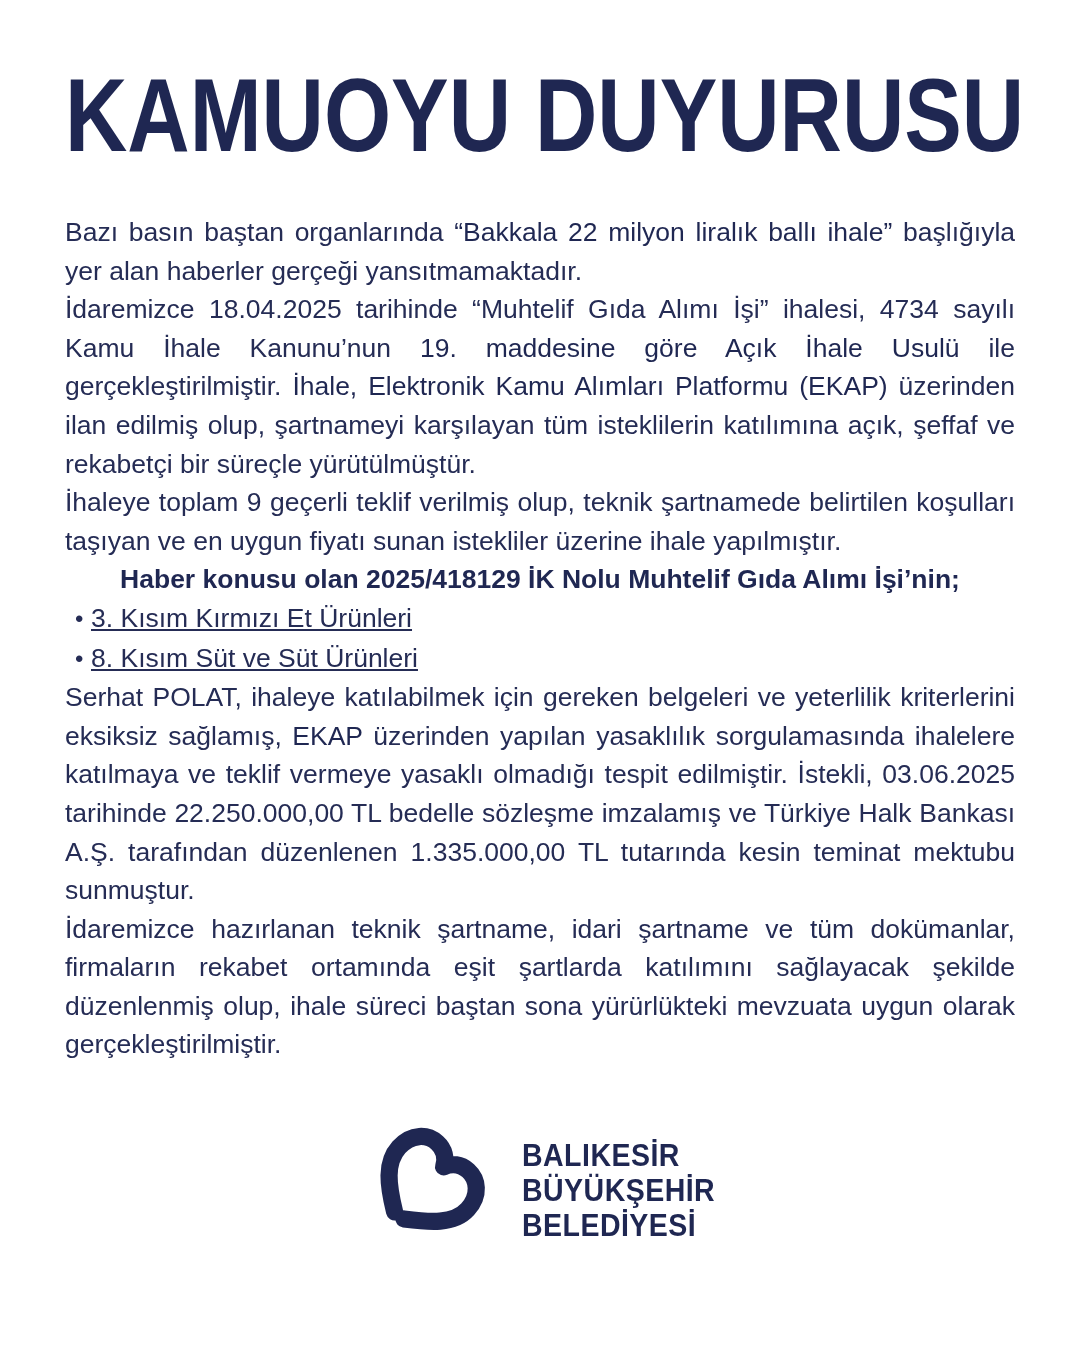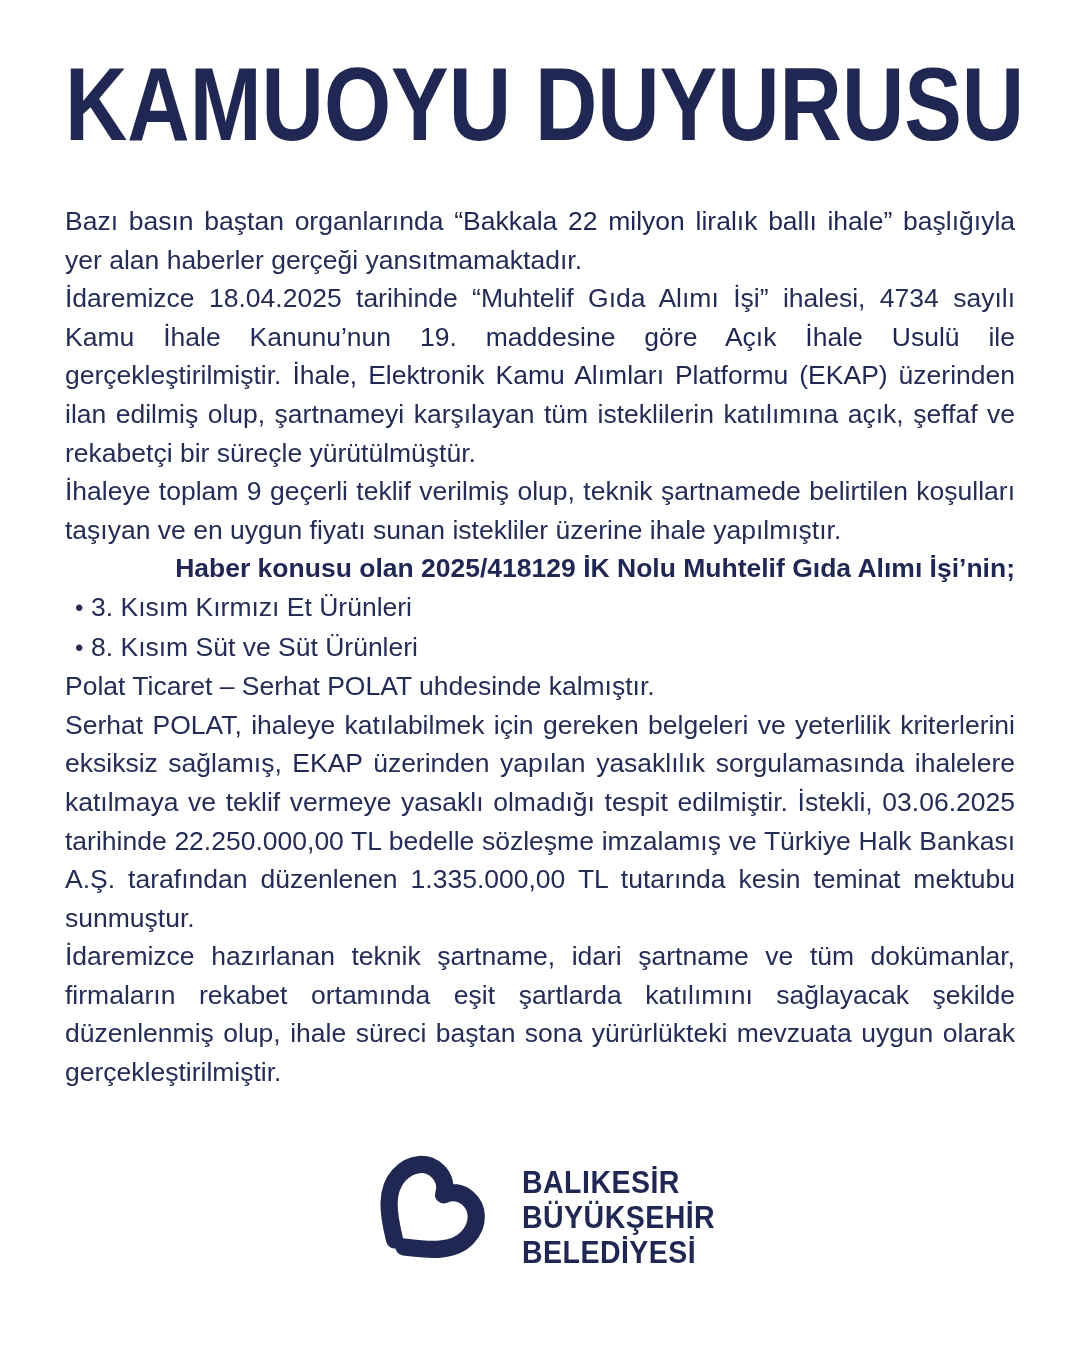--- a/index.html
+++ b/index.html
@@ -11,21 +11,21 @@
   html,body { margin:0; padding:0; }
   body{
     width:1080px; height:1350px;
     background: var(--bg);
     font-family: "Liberation Sans", sans-serif;
     color: var(--navy);
     overflow: hidden;
   }
   .page{
     width:1080px; height:1350px;
-    padding: 0 65px;
+    padding: 11px 65px;
     position: relative;
   }
   
   .title{
     margin: 0;
     padding-top: 52px;
     font-size: 104px;
     font-weight: 900;
     letter-spacing: 0px;
     color: var(--navy-dark);
@@ -36,33 +36,33 @@
   }
   
   .body-text{
     margin-top: 46px;
     font-size: 26.5px;
     line-height: 38.6px;
     text-align: justify;
   }
   .body-text p{ margin:0; }
   .b{ font-weight: 400; color: var(--navy-dark); }
-  .heading-line{ font-weight: 700; color: var(--navy-dark); text-align:right; }
+  .heading-line{ font-weight: 700; color: var(--navy-dark); text-align:center; }
   .bullet-row{
     display: flex;
     align-items: baseline;
     text-align: left;
   }
   .bullet-marker{
     width: 26px;
     padding-left: 10px;
     flex: 0 0 auto;
     font-size: 24px;
   }
-  .bullet-text{ flex: 1 1 auto; }
+  .bullet-text{ flex: 1 1 auto; text-decoration: underline; }
   
   .logo{
     margin-top: 48px;
     display: flex;
     align-items: center;
     justify-content: center;
     gap: 18px;
   }
   .logo-heart{ width: 156px; height: 156px; flex: 0 0 auto; }
   .logo-heart path{ stroke: var(--navy-dark); }
@@ -96,21 +96,20 @@
 
     <div class="bullet-row">
       <span class="bullet-marker">•</span>
       <span class="bullet-text">3. Kısım Kırmızı Et Ürünleri</span>
     </div>
     <div class="bullet-row">
       <span class="bullet-marker">•</span>
       <span class="bullet-text">8. Kısım Süt ve Süt Ürünleri</span>
     </div>
 
-    <p><span>Polat Ticaret – Serhat POLAT uhdesinde kalmıştır.</span></p>
 
     <p><span>Serhat POLAT, ihaleye katılabilmek için gereken belgeleri ve yeterlilik kriterlerini eksiksiz sağlamış, </span><span class="b">EKAP</span><span> üzerinden yapılan yasaklılık sorgulamasında ihalelere katılmaya ve teklif vermeye yasaklı olmadığı tespit edilmiştir. İstekli, 03.06.2025 tarihinde 22.250.000,00 TL bedelle sözleşme imzalamış ve Türkiye Halk Bankası A.Ş. tarafından düzenlenen 1.335.000,00 TL tutarında kesin teminat mektubu sunmuştur.</span></p>
 
     <p><span>İdaremizce hazırlanan teknik şartname, idari şartname ve tüm dokümanlar, firmaların rekabet ortamında eşit şartlarda katılımını sağlayacak şekilde düzenlenmiş olup, ihale süreci baştan sona yürürlükteki mevzuata uygun olarak gerçekleştirilmiştir.</span></p>
 
 
   </div>
 
   <div class="logo">
     <svg class="logo-heart" viewBox="-8 -12 172 172" xmlns="http://www.w3.org/2000/svg" aria-hidden="true">

